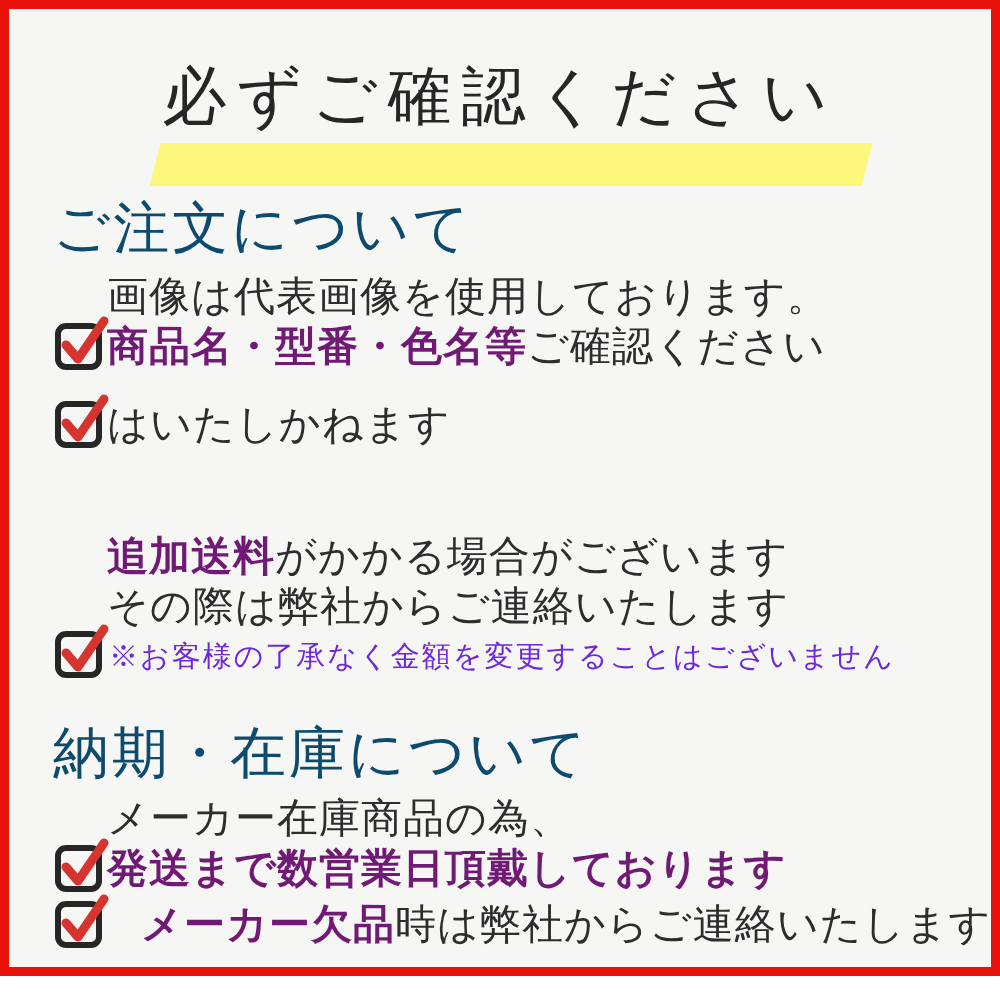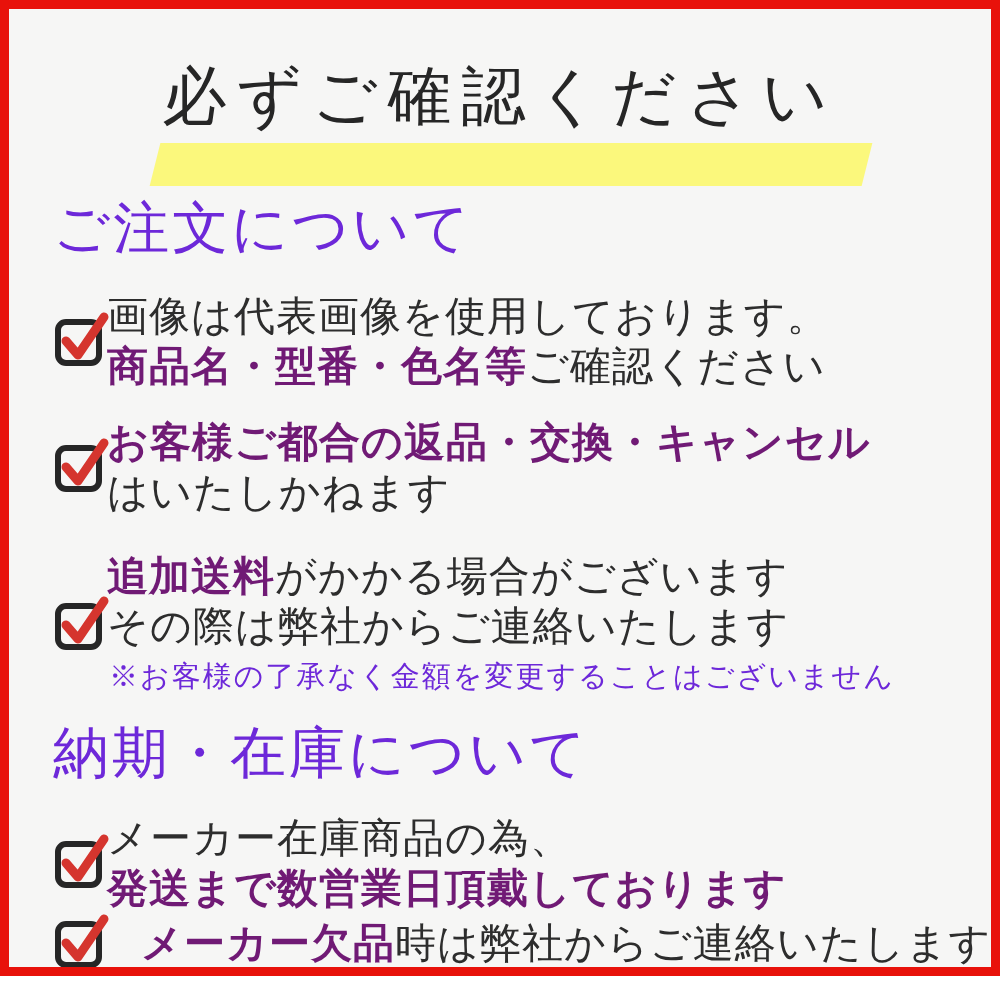--- a/index.html
+++ b/index.html
@@ -23,28 +23,28 @@
   }
   .title-text {
     position: relative; z-index: 1;
     font-size: 64px; letter-spacing: 10px; font-weight: 500; color: #262626;
     white-space: nowrap;
   }
 
   
   .heading {
     position: absolute; left: 44px;
-    font-size: 56px; letter-spacing: 3px; font-weight: 500; color: #6d28d9;
+    font-size: 56px; letter-spacing: 3px; font-weight: 500; color: #0c4a6e;
     white-space: nowrap;
   }
   .heading.h-order { top: 182px; }
   .heading.h-stock { top: 679px; margin-top: 28px; }
 
   
-  .item { position: absolute; left: 46px; display: flex; align-items: center; margin-top: 20px; }
+  .item { position: absolute; left: 46px; display: flex; align-items: flex-end; }
   .item.i1 { top: 262px; }
   .item.i2 { top: 388px; }
   .item.i3 { top: 522px; }
   .item.i4 { top: 784px; }
   .item.i5 { top: 888px; gap: 34px; }
 
   .checkbox { position: relative; width: 50px; height: 50px; flex: 0 0 50px; margin-top: 2px; }
   .checkbox svg { position: absolute; left: -2px; top: -10px; }
 
   .lines { margin-left: 2px; }
@@ -85,21 +85,20 @@
   </div>
 
   <div class="item i2">
     <span class="checkbox">
       <svg width="60" height="62" viewBox="0 0 60 62">
         <rect x="5" y="15" width="41" height="41" rx="8" fill="none" stroke="#262626" stroke-width="6"></rect>
         <path d="M13 34 L25 48 L51 10" fill="none" stroke="#d5352e" stroke-width="9" stroke-linecap="round" stroke-linejoin="round"></path>
       </svg>
     </span>
     <div class="lines">
-      <div class="line"><span class="red">お客様ご都合の返品・交換・キャンセル</span></div>
       <div class="line"><span>はいたしかねます</span></div>
     </div>
   </div>
 
   <div class="item i3">
     <span class="checkbox">
       <svg width="60" height="62" viewBox="0 0 60 62">
         <rect x="5" y="15" width="41" height="41" rx="8" fill="none" stroke="#262626" stroke-width="6"></rect>
         <path d="M13 34 L25 48 L51 10" fill="none" stroke="#d5352e" stroke-width="9" stroke-linecap="round" stroke-linejoin="round"></path>
       </svg>

